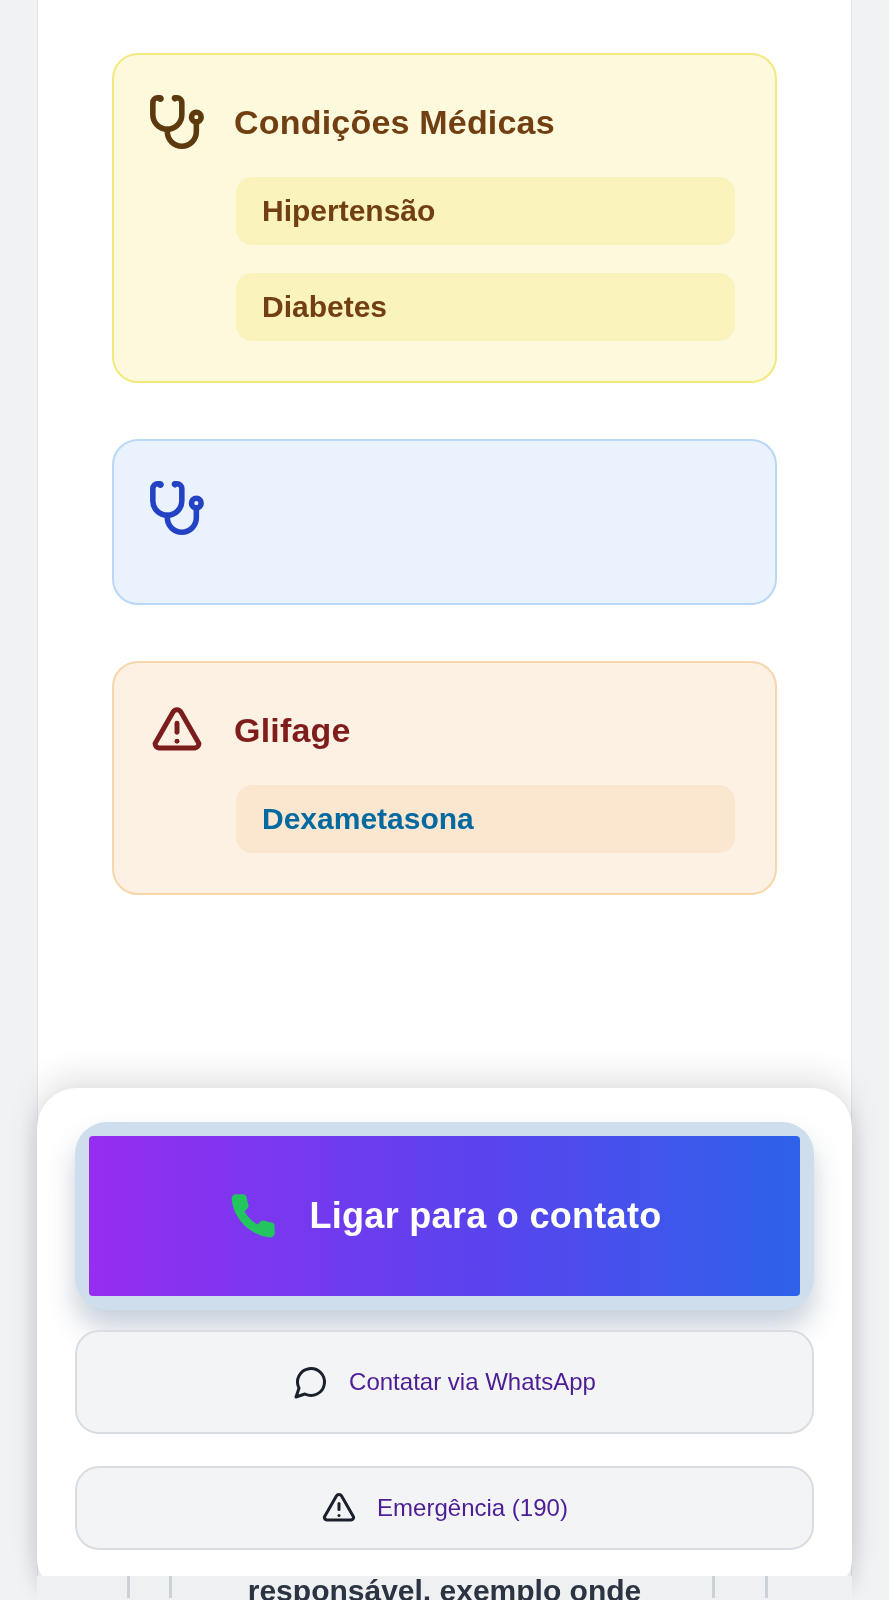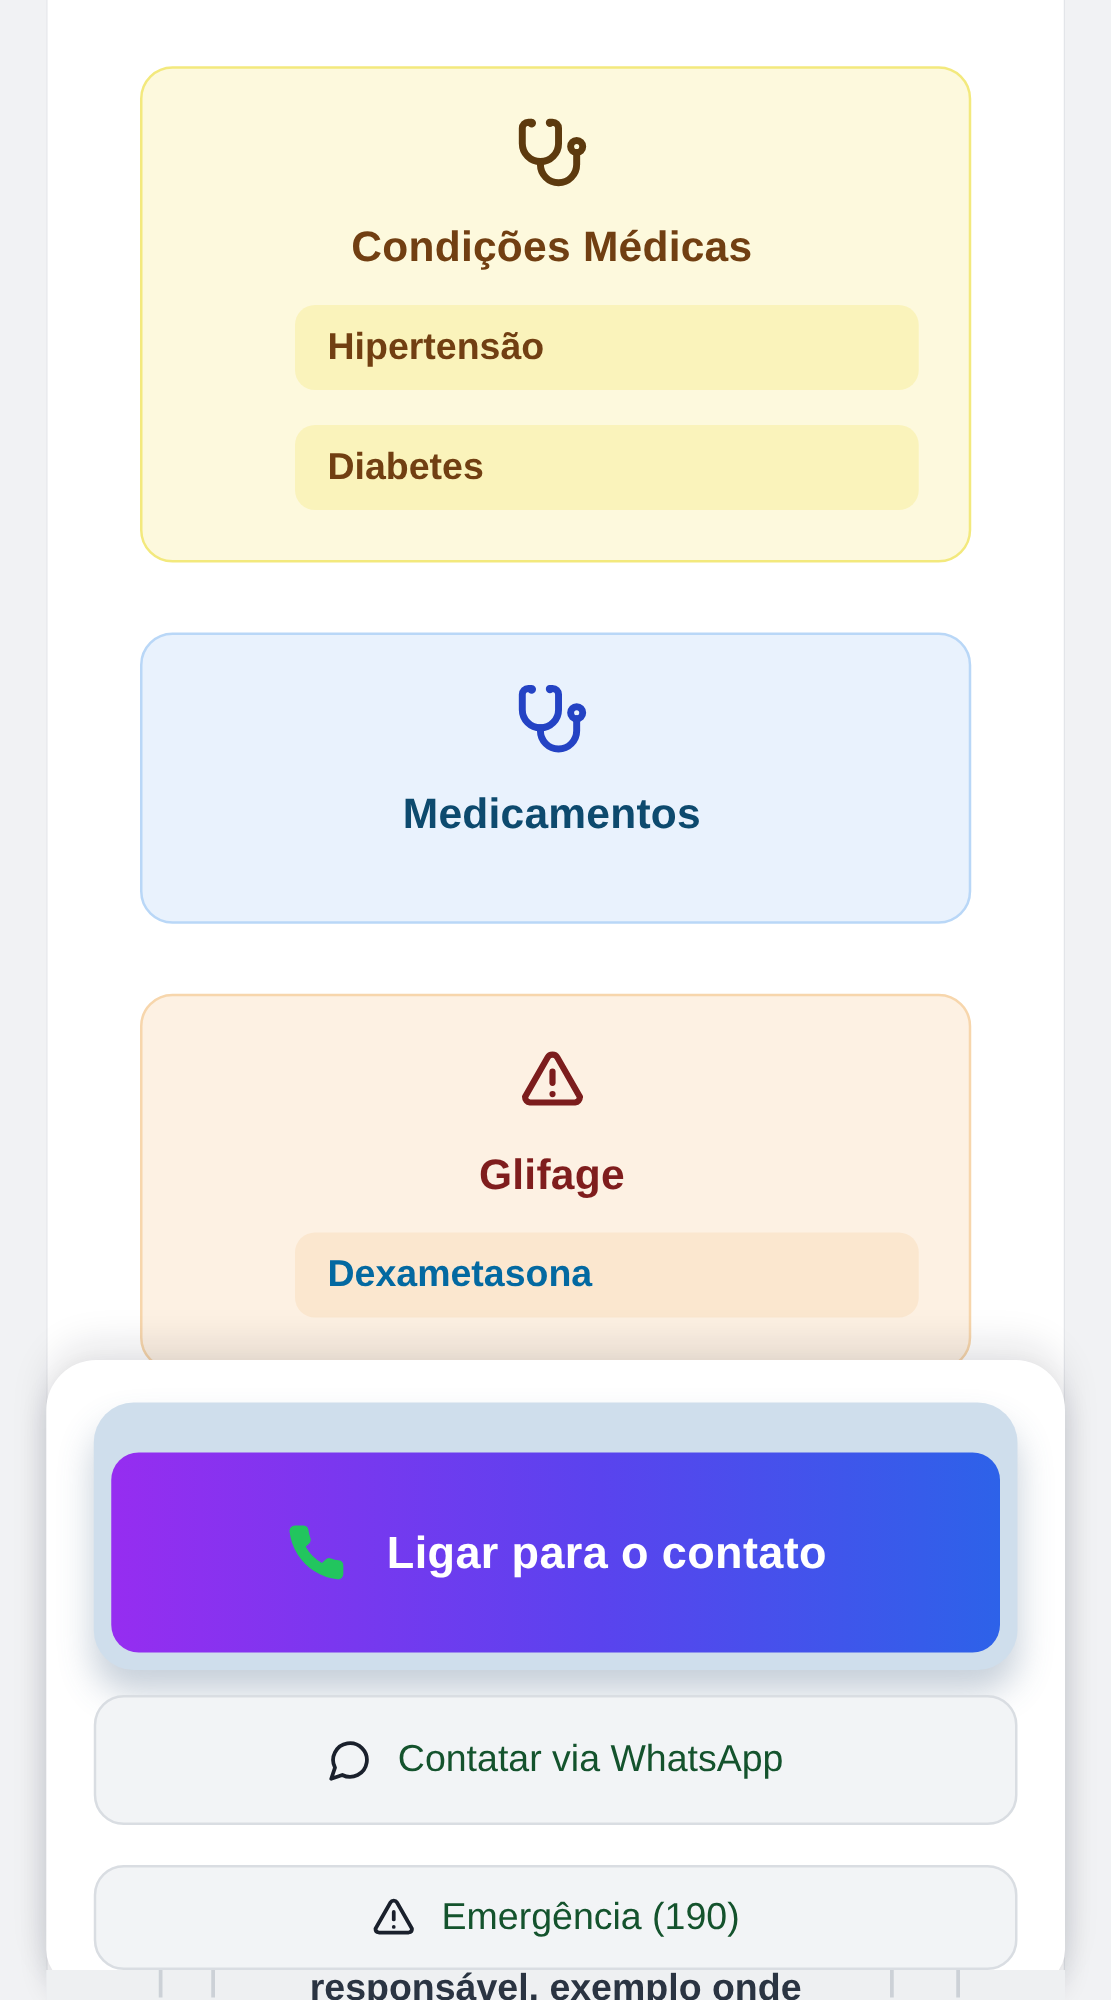--- a/index.html
+++ b/index.html
@@ -21,21 +21,21 @@
   
   .cards{
     position:absolute;left:112px;top:53px;width:665px;
     display:flex;flex-direction:column;gap:56px;
   }
   .card{
     box-sizing:border-box;width:665px;
     border-radius:26px;border:2px solid;
     padding:38px 40px 40px 34px;
   }
-  .card-header{display:flex;align-items:center;gap:28px;margin-bottom:26px;flex-direction:column;}
+  .card-header{display:flex;align-items:center;gap:28px;margin-bottom:26px;}
   .card-icon{width:58px;height:58px;flex:0 0 auto;display:flex;align-items:center;justify-content:center;}
   .card-title{font-size:34px;font-weight:700;letter-spacing:.2px;}
   .pill-list{margin-left:88px;display:flex;flex-direction:column;gap:28px;}
   .pill{
     box-sizing:border-box;min-height:68px;border-radius:16px;
     display:flex;align-items:center;padding:10px 26px;
     font-size:30px;font-weight:600;
   }
   .card-conditions{background:#fdf9dd;border-color:#f3e97d;}
   .card-conditions .card-title{color:#713f12;}
@@ -54,30 +54,30 @@
     border-radius:40px 40px 28px 28px;
     box-shadow:0 -14px 30px rgba(15,23,42,.10),0 12px 22px rgba(15,23,42,.14);
     padding:34px 38px 12px 38px;
   }
   .call-ring{
     border-radius:32px;background:#cfdeec;padding:14px;
     box-shadow:0 18px 28px rgba(71,101,133,.30);
   }
   .btn{cursor:pointer;}
   .call-button{
-    height:160px;border-radius:22px;
+    height:160px;border-radius:4px;
     background:linear-gradient(90deg,#962df0 0%,#5a43ee 55%,#2d62e9 100%);
-    display:flex;align-items:center;justify-content:center;gap:30px;margin-top:26px;
+    display:flex;align-items:center;justify-content:center;gap:30px;
   }
   .call-label{font-size:36px;font-weight:700;color:#ffffff;letter-spacing:.3px;}
   .secondary-button{
     box-sizing:border-box;border-radius:24px;
     background:#f2f4f6;border:2px solid #d9dde2;
     display:flex;align-items:center;justify-content:center;gap:20px;
-    color:#14532d;font-size:30px;font-weight:500;
+    color:#4c1d95;font-size:24px;font-weight:500;
   }
   .whatsapp-button{height:104px;margin-top:20px;}
   .emergency-button{height:84px;margin-top:32px;}
 
   
   .bottom-strip{
     position:absolute;left:37px;bottom:0;width:815px;height:24px;
     background:#eef0f2;overflow:hidden;
   }
   .bottom-strip .vline{position:absolute;top:0;width:3px;height:22px;background:#ccd1d7;}
@@ -118,21 +118,20 @@
 
     <div class="card card-medications">
       <div class="card-header">
         <span class="card-icon">
           <svg width="58" height="58" viewBox="0 0 24 24" fill="none" stroke="#2443c4" stroke-width="2.3" stroke-linecap="round" stroke-linejoin="round">
             <path d="M4.8 2.3A.3.3 0 1 0 5 2H4a2 2 0 0 0-2 2v5a6 6 0 0 0 6 6a6 6 0 0 0 6-6V4a2 2 0 0 0-2-2h-1a.2.2 0 1 0 .3.3"></path>
             <path d="M8 15v1a6 6 0 0 0 6 6a6 6 0 0 0 6-6v-4"></path>
             <circle cx="20" cy="10" r="2"></circle>
           </svg>
         </span>
-        <span class="card-title">Medicamentos</span>
       </div>
     </div>
 
     <div class="card card-allergies">
       <div class="card-header">
         <span class="card-icon">
           <svg width="54" height="54" viewBox="0 0 24 24" fill="none" stroke="#7c1d1d" stroke-width="2.2" stroke-linecap="round" stroke-linejoin="round">
             <path d="m21.73 18-8-14a2 2 0 0 0-3.48 0l-8 14A2 2 0 0 0 4 20h16a2 2 0 0 0 1.73-2"></path>
             <path d="M12 9v4"></path>
               <path d="M12 17h.01"></path>

